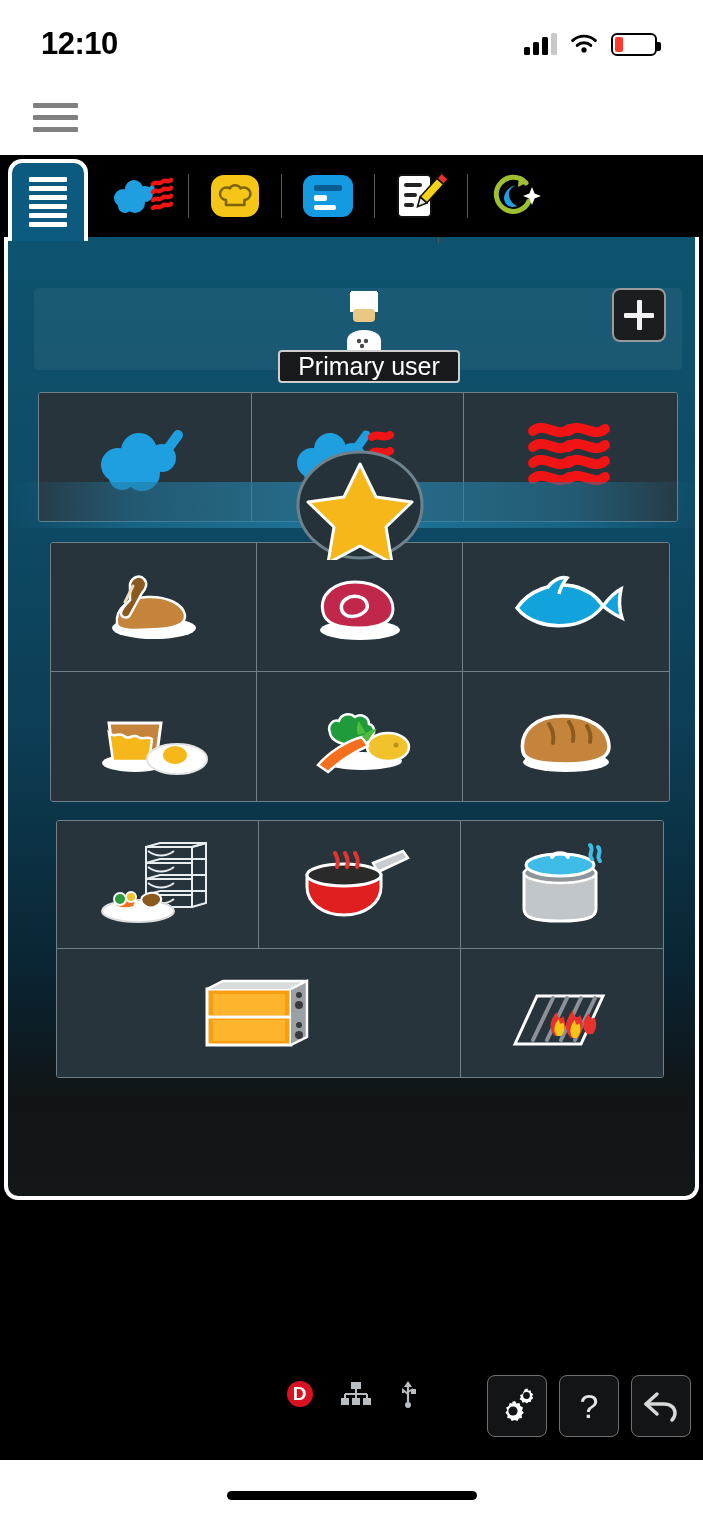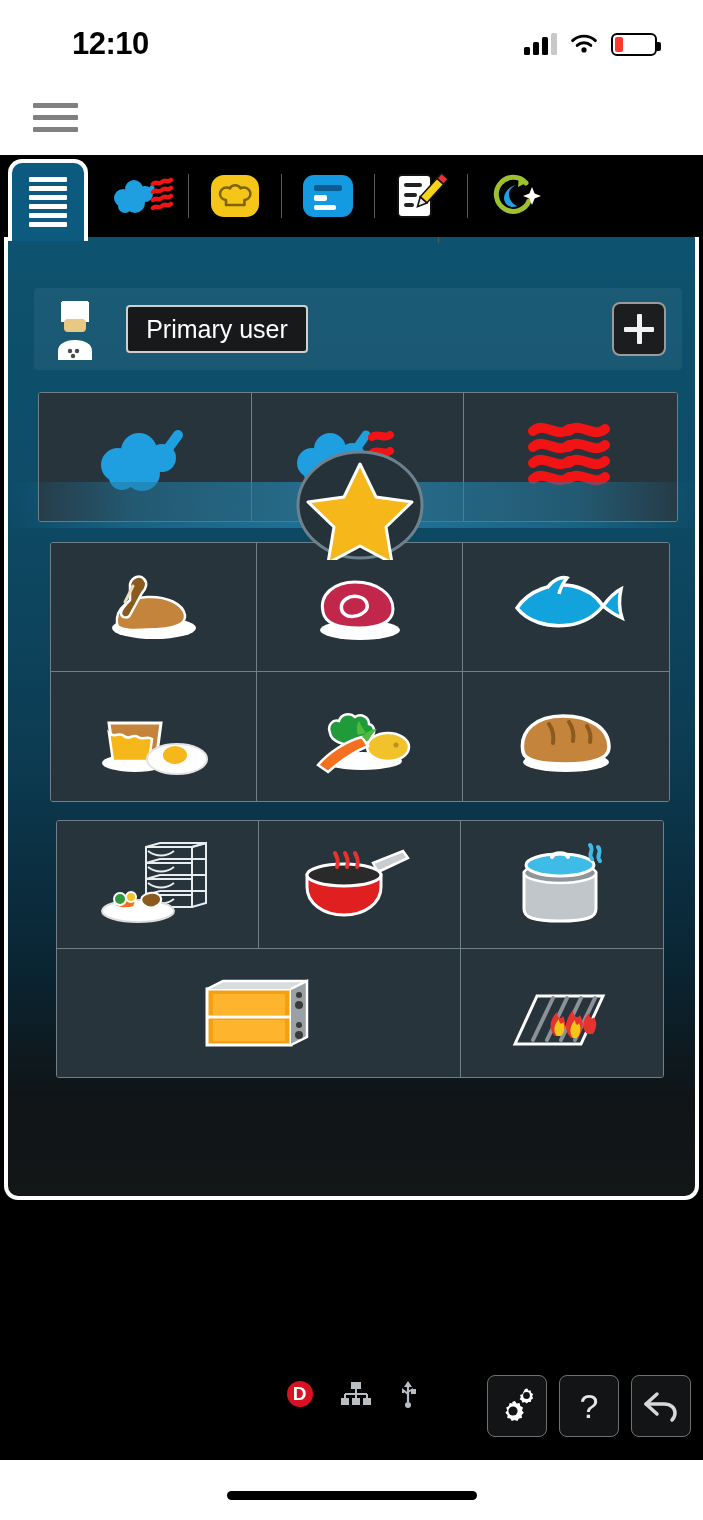--- a/index.html
+++ b/index.html
@@ -8,21 +8,21 @@
     background: #ffffff;
     font-family: "Liberation Sans", sans-serif;
     overflow: hidden;
   }
 
   
   .status-bar {
     position: absolute; top: 0; left: 0;
     width: 703px; height: 88px;
     display: flex; align-items: center; justify-content: space-between;
-    padding: 0 46px 0 72px;
+    padding: 0 46px 0 41px;
     background: #fff;
   }
   .status-time {
     font-size: 31px; font-weight: 600; color: #000;
     letter-spacing: -0.5px;
   }
   .status-right { display: flex; align-items: center; gap: 12px; }
 
   .cell-bars { display: flex; align-items: flex-end; gap: 3px; height: 22px; }
   .cell-bars i { display: block; width: 6px; background: #000; border-radius: 1.5px; }
@@ -102,21 +102,21 @@
   .panel::before {
     content:""; position:absolute; top:0; left:430px; width:1px; height:6px; background:#555;
   }
 
   
   .userbar {
     position: absolute; top: 51px; left: 26px;
     width: 648px; height: 82px;
     background: rgba(255,255,255,0.055);
     border-radius: 4px;
-    display: flex; align-items: center;
+    display: flex; align-items: center; flex-direction: column;
   }
   .chef-avatar { width: 58px; height: 62px; margin-left: 12px; position: relative; }
   .user-field {
     margin-left: 22px;
     background: #17191a;
     border: 2px solid #cfcfcf;
     border-radius: 4px;
     height: 48px; min-width: 182px;
     display: flex; align-items: center; justify-content: center;
     padding: 0 18px;

